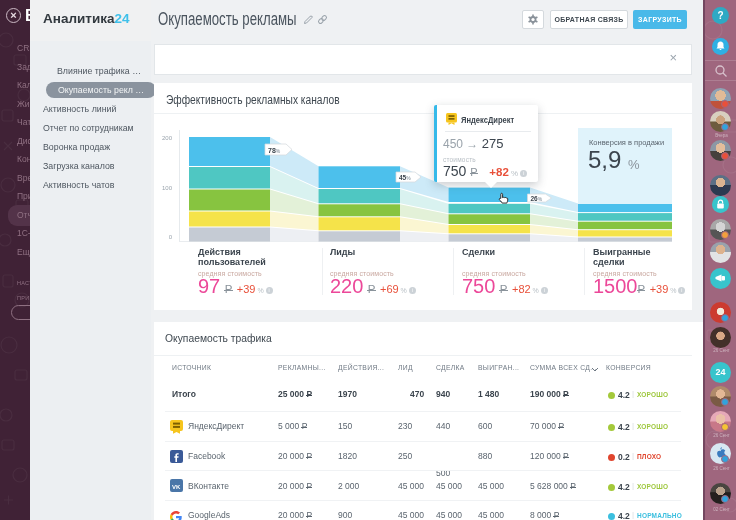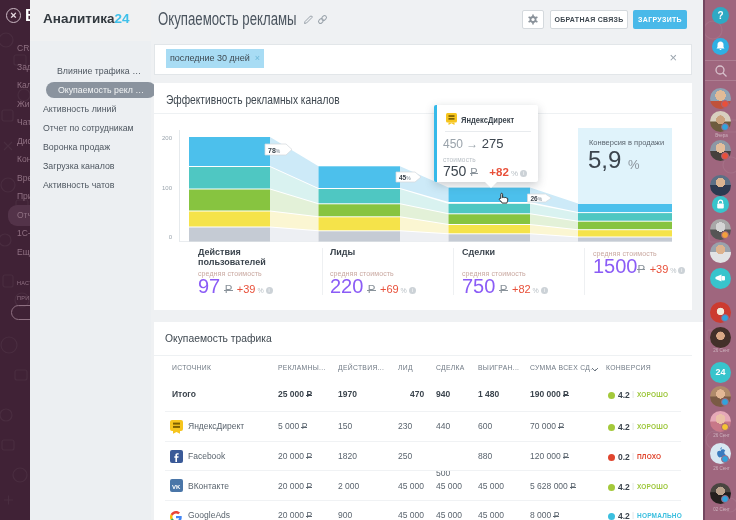--- a/index.html
+++ b/index.html
@@ -49,21 +49,21 @@
 #convpanel .t { position:absolute; left:11px; top:10px; font-size:7.5px; color:#5a646e; }
 #convpanel .v { position:absolute; left:10px; top:18px; font-size:24px; color:#3c454e; }
 #convpanel .p { position:absolute; left:50px; top:29px; font-size:13px; color:#8a939b; }
 
 
 .mdiv { top:170px; width:1px; height:47px; background:#eef0f2; }
 .mcol { top:169px; width:125px; }
 .mcol .mt { font-size:9px; font-weight:bold; color:#3c454e; line-height:1.13; }
 .mcol .ms { font-size:7px; color:#c9a8a0; letter-spacing:.1px; margin-top:2.5px; }
 .mcol .mv { margin-top:-2px; white-space:nowrap; }
-.mv .n { font-size:20px; color:#8b5cf6; }
+.mv .n { font-size:20px; color:#ec4899; }
 .mv .r { font-size:11.5px; color:#8a939b; }
 .mv .pct { font-size:11px; color:#e8503a; }
 .mv .pc2 { font-size:7px; color:#b9c0c6; }
 .inf { display:inline-block; width:7px; height:7px; border-radius:50%; background:#ccd2d7; color:#fff; font-size:5px; text-align:center; line-height:7px; vertical-align:1px; font-style:normal; }
 
 
 #tooltip { position:absolute; left:280px; top:26.7px; width:104px; height:77px; background:#fff; border-left:3px solid #35b9e9; border-radius:2px; box-shadow:0 3px 10px rgba(60,70,80,.28); }
 #tooltip .yname { position:absolute; left:24px; top:10px; font-size:9px; font-weight:bold; color:#3c454e; transform:scaleX(0.84); transform-origin:left top; }
 #tooltip .tdiv { position:absolute; left:8px; top:26px; width:86px; height:1px; background:#e8ebee; }
 #tooltip .l1 { position:absolute; left:6px; top:31.5px; font-size:12px; color:#9aa3ab; }
@@ -166,21 +166,20 @@
         <g stroke="#8a929a" stroke-width="1.6">
           <path d="M10 3.4 V13.6 M5.6 6 l8.8 5 M5.6 11 l8.8 -5"></path>
         </g>
         <circle cx="10" cy="8.5" r="1.6" fill="#fff"></circle>
       </g>
     </svg></div>
 <div id="btn-fb" class="abs">ОБРАТНАЯ СВЯЗЬ</div>
 <div id="btn-up" class="abs">ЗАГРУЗИТЬ</div>
 
 <div id="filtercard" class="abs">
-  <div id="ftag" class="abs">последние 30 дней&nbsp; <span style="color:#6fb8d8;">×</span></div>
   <div id="fx" class="abs">×</div>
 </div>
 
 <div id="chartcard" class="abs">
   <div class="abs" style="left:0; top:0; width:538px; height:5px; background:#eff1f3;"></div>
   <div class="ctitle abs">Эффективность рекламных каналов</div>
   <div class="cdivider abs"></div>
   <svg class="abs" style="left:0; top:0;" width="538" height="232" viewBox="0 0 538 232">
 
     <line x1="25.5" y1="52" x2="25.5" y2="164" stroke="#e6eaed" stroke-width="1"></line>
@@ -261,20 +260,21 @@
     <div class="mt">Лиды<br>&nbsp;</div>
     <div class="ms">средняя стоимость</div>
     <div class="mv"><span class="n">220</span> <span class="r rb">Р<i></i></span> <span class="pct">+69</span><span class="pc2"> % </span><i class="inf">i</i></div>
   </div>
   <div class="mcol abs" style="left:308px;">
     <div class="mt">Сделки<br>&nbsp;</div>
     <div class="ms">средняя стоимость</div>
     <div class="mv"><span class="n">750</span> <span class="r rb">Р<i></i></span> <span class="pct">+82</span><span class="pc2"> % </span><i class="inf">i</i></div>
   </div>
   <div class="mcol abs" style="left:439px;">
+    <div class="mt">Выигранные<br>сделки</div>
     <div class="ms">средняя стоимость</div>
     <div class="mv"><span class="n">1500</span><span class="r rb">Р<i></i></span> <span class="pct">+39</span><span class="pc2"> % </span><i class="inf">i</i></div>
   </div>
 
   <svg class="abs" style="left:344px; top:114px;" width="11" height="14" viewBox="0 0 17 20">
     <path d="M5.5 1.2 c1 0 1.6.7 1.6 1.6 V8 l.4 .1 c.2-.5.8-.9 1.4-.9 .6 0 1.1.3 1.4.8 .3-.3.6-.4 1-.4 .7 0 1.3.4 1.5 1 .2-.1.5-.2.8-.2 .9 0 1.5.7 1.5 1.5 0 2.9-.7 4.3-1.1 5.5l-.3.9 H6.5 c-.5-1.1-1.2-2-2-3C3.5 13.2 2 11.5 2 10.3c0-1 .8-1.5 1.5-1.5 .3 0 .7.1.9.3V2.8C4.4 1.9 4.6 1.2 5.5 1.2z" fill="#fff" stroke="#1a1a1a" stroke-width="1.4"></path>
   </svg>
 
   <div id="tooltip">
     <svg style="position:absolute; left:9px; top:8px;" width="11" height="12" viewBox="0 0 11 12">

